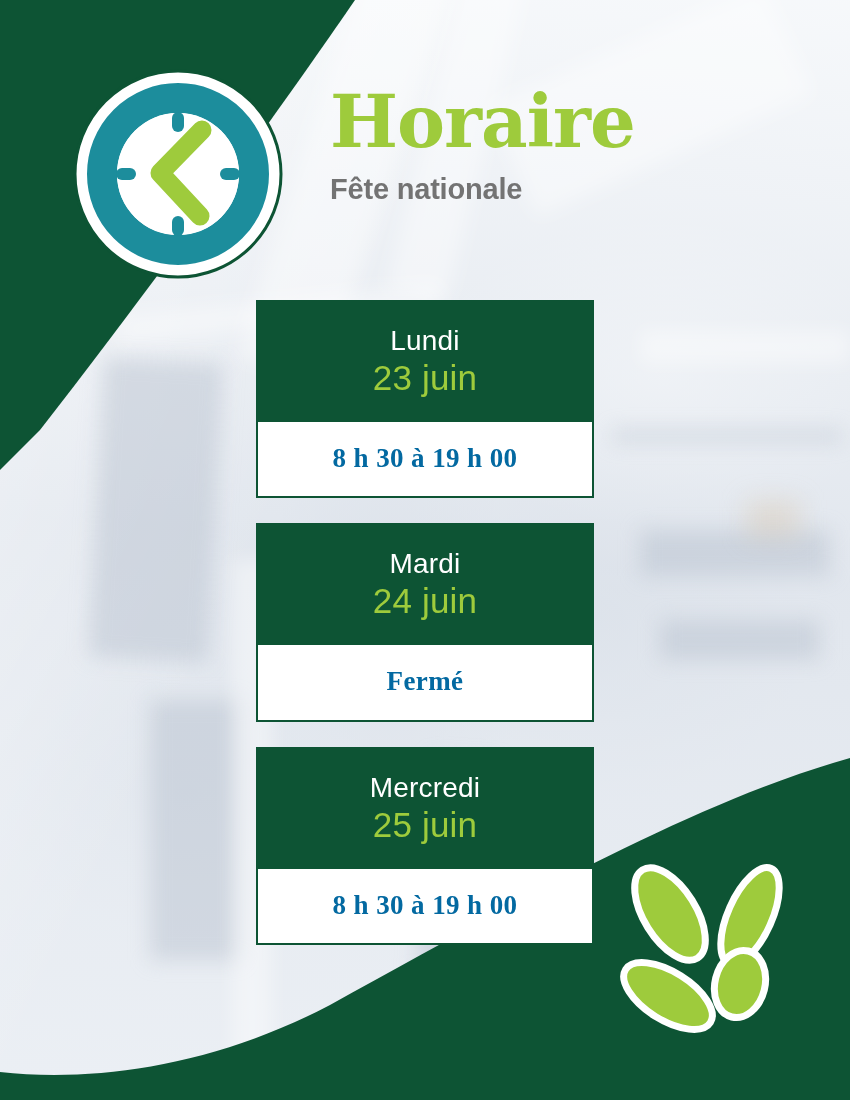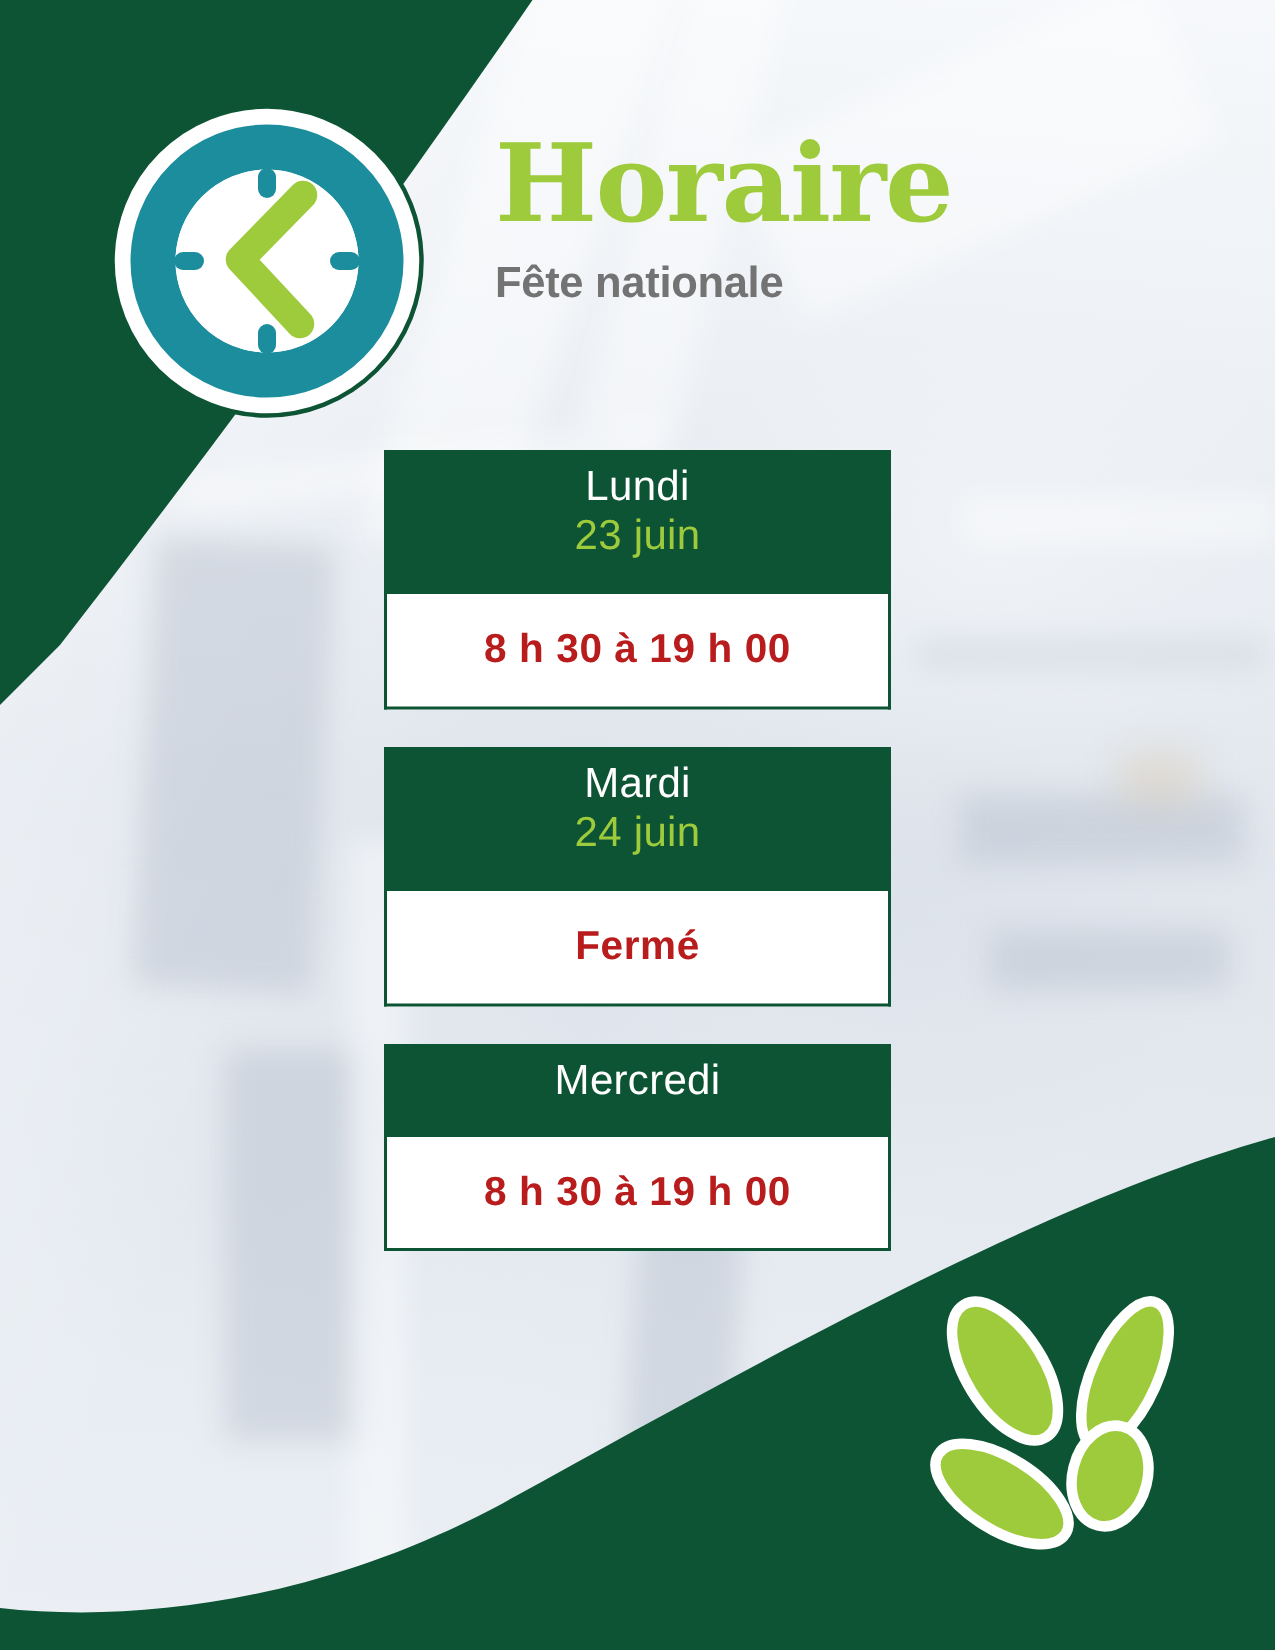--- a/index.html
+++ b/index.html
@@ -91,51 +91,51 @@
     position: absolute;
     left: 256px;
     top: 300px;
     width: 338px;
   }
   .card { margin-bottom: 25px; }
   .card:last-child { margin-bottom: 16px; }
 
   .card-head {
     background: #0d5434;
-    padding: 7px 10px 22px 10px;
+    padding: 24px 10px 22px 10px;
     text-align: center;
   }
   .card-day {
     font-family: "Liberation Sans", sans-serif;
     font-size: 28px;
     font-weight: 400;
     color: #ffffff;
     line-height: 1.18;
     letter-spacing: 0.2px;
   }
   .card-date {
     font-family: "Liberation Sans", sans-serif;
-    font-size: 28px;
+    font-size: 35px;
     font-weight: 400;
     color: #9ecb3c;
     line-height: 1.22;
     letter-spacing: 0.2px;
   }
   .card-body {
     background: #ffffff;
     border: 2px solid #0d5434;
     border-top: none;
     padding: 22px 8px 23px 8px;
     text-align: center;
   }
   .card-hours {
-    font-family: Liberation Sans, sans-serif;
+    font-family: Liberation Serif, serif;
     font-size: 27px;
     font-weight: 700;
-    color: #b91c1c;
+    color: #0369a1;
     letter-spacing: 0.4px;
     line-height: 1.1;
   }
 
   
   .butterfly {
     position: absolute;
     left: 612px;
     top: 858px;
     width: 196px;
@@ -217,20 +217,21 @@
         <div class="card-date">24 juin</div>
       </div>
       <div class="card-body">
         <div class="card-hours">Fermé</div>
       </div>
     </div>
 
     <div class="card">
       <div class="card-head">
         <div class="card-day">Mercredi</div>
+        <div class="card-date">25 juin</div>
       </div>
       <div class="card-body">
         <div class="card-hours">8 h 30 à 19 h 00</div>
       </div>
     </div>
 
   </div>
 
   <div class="butterfly">
     <svg viewBox="0 0 196 196" xmlns="http://www.w3.org/2000/svg">

